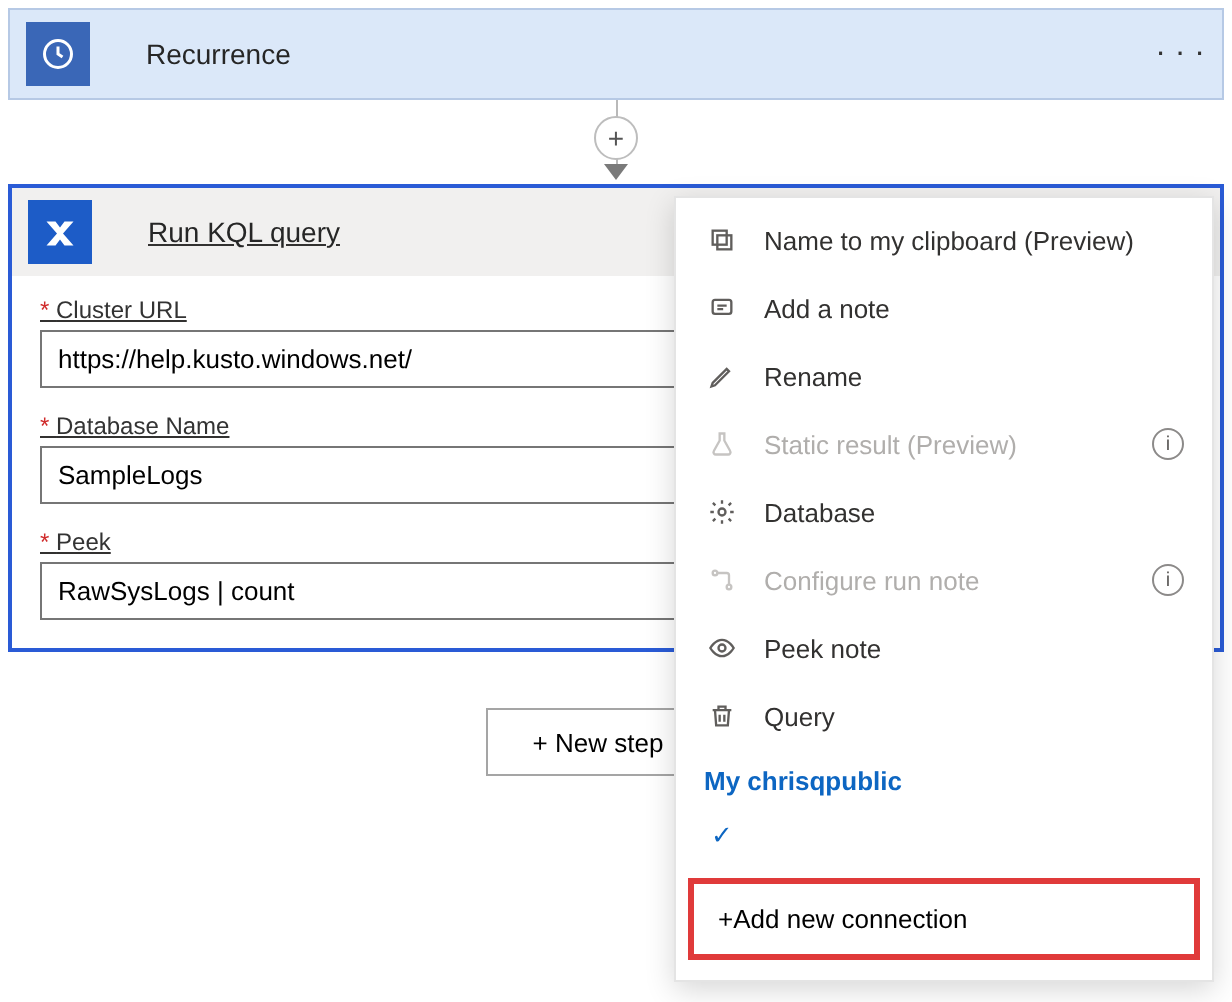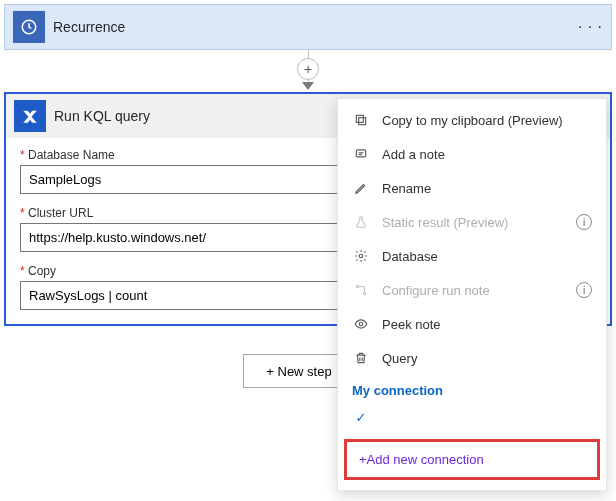--- a/index.html
+++ b/index.html
@@ -18,24 +18,25 @@
     border: 1px solid #b6c9e5;
     margin: 4px 4px 0 4px;
     background: #fff;
   }
   .card-header {
     display: flex;
     align-items: center;
     height: 44px;
     padding: 0 8px;
     position: relative;
+    gap: 20px;
   }
   .recurrence-header { background: #dbe8f9; }
   .kql-header { background: #f1f0ef; }
-  .card-selected { border: 2px solid #2a5bd6; }
+  .card-selected { border: 2px solid #2a5bd6; text-decoration: underline; }
   .icon-box {
     width: 32px; height: 32px;
     display: flex; align-items: center; justify-content: center;
     margin-right: 8px;
   }
   .icon-recurrence { background: #3a67b7; }
   .icon-run { background: #1d5cc7; }
   .card-title { font-size: 14px; font-weight: 400; color: #262626; }
   .dots-btn {
     margin-left: auto;
@@ -130,21 +131,21 @@
   }
   .conn-item {
     display: flex; align-items: center;
     padding: 8px 14px; font-size: 13px; color: #323130;
   }
   .conn-item .check { color: #0d66c2; margin-right: 12px; width:18px; text-align:center; }
   .add-conn {
     margin: 6px 6px 6px 6px;
     padding: 10px 12px;
     border: 3px solid #e03a3a;
-    font-size: 13px; color: #6d28d9;
+    font-size: 13px; color: #000000;
     cursor: pointer;
   }
   svg { display: block; }
 </style>
 </head>
 <body>
 
 <div class="card">
   <div class="card-header recurrence-header">
     <div class="icon-box icon-recurrence">
@@ -168,48 +169,48 @@
     <div class="icon-box icon-run">
       <svg width="18" height="18" viewBox="0 0 24 24" fill="#fff">
         <path d="M3 5h6l3 4 3-4h6L14 13l7 8h-6l-3-4-3 4H3l7-8z"></path>
       </svg>
     </div>
     <span class="card-title">Run KQL query</span>
     <div class="dots-btn">· · ·</div>
   </div>
   <div class="form-body">
     <div class="form-field">
+      <label class="field-label">Cluster URL</label>
+      <input class="input" value="https://help.kusto.windows.net/" style="">
+    </div>
+    <div class="form-field">
       <label class="field-label">Database Name</label>
       <input class="input" value="SampleLogs" style="">
     </div>
-    <div class="form-field">
-      <label class="field-label">Cluster URL</label>
-      <input class="input" value="https://help.kusto.windows.net/" style="">
-    </div>
     <div class="form-field" style="margin-bottom:0">
-      <label class="field-label">Copy</label>
+      <label class="field-label">Peek</label>
       <input class="input" value="RawSysLogs | count" style="">
     </div>
   </div>
 </div>
 
 <div class="new-step-row">
   <button class="new-step-btn">+ New step</button>
   <div class="other-btn"></div>
 </div>
 
 <div class="menu">
   <div class="menu-item">
     <span class="icon">
       <svg width="14" height="14" viewBox="0 0 24 24" fill="none" stroke="#605e5c" stroke-width="2">
           <rect x="8" y="8" width="12" height="12"></rect>
           <rect x="4" y="4" width="12" height="12"></rect>
         </svg>
     </span>
-    <span>Copy to my clipboard (Preview)</span>
+    <span>Name to my clipboard (Preview)</span>
   </div>
   <div class="menu-item">
     <span class="icon">
       <svg width="14" height="14" viewBox="0 0 24 24" fill="none" stroke="#605e5c" stroke-width="2">
           <rect x="4" y="5" width="16" height="12" rx="2"></rect>
           <path d="M8 10h8M8 13h5"></path>
         </svg>
     </span>
     <span>Add a note</span>
   </div>
@@ -261,21 +262,21 @@
   </div>
   <div class="menu-item">
     <span class="icon">
       <svg width="14" height="14" viewBox="0 0 24 24" fill="none" stroke="#605e5c" stroke-width="2">
           <path d="M4 7h16M9 7V4h6v3M6 7l1 13h10l1-13M10 11v6M14 11v6"></path>
         </svg>
     </span>
     <span>Query</span>
   </div>
 
-  <div class="menu-section">My connection</div>
+  <div class="menu-section">My chrisqpublic</div>
 
   <div class="conn-item">
     <span class="check">✓</span>
   </div>
 
   <div class="add-conn">
     <span>+Add new connection</span>
   </div>
 </div>
 

